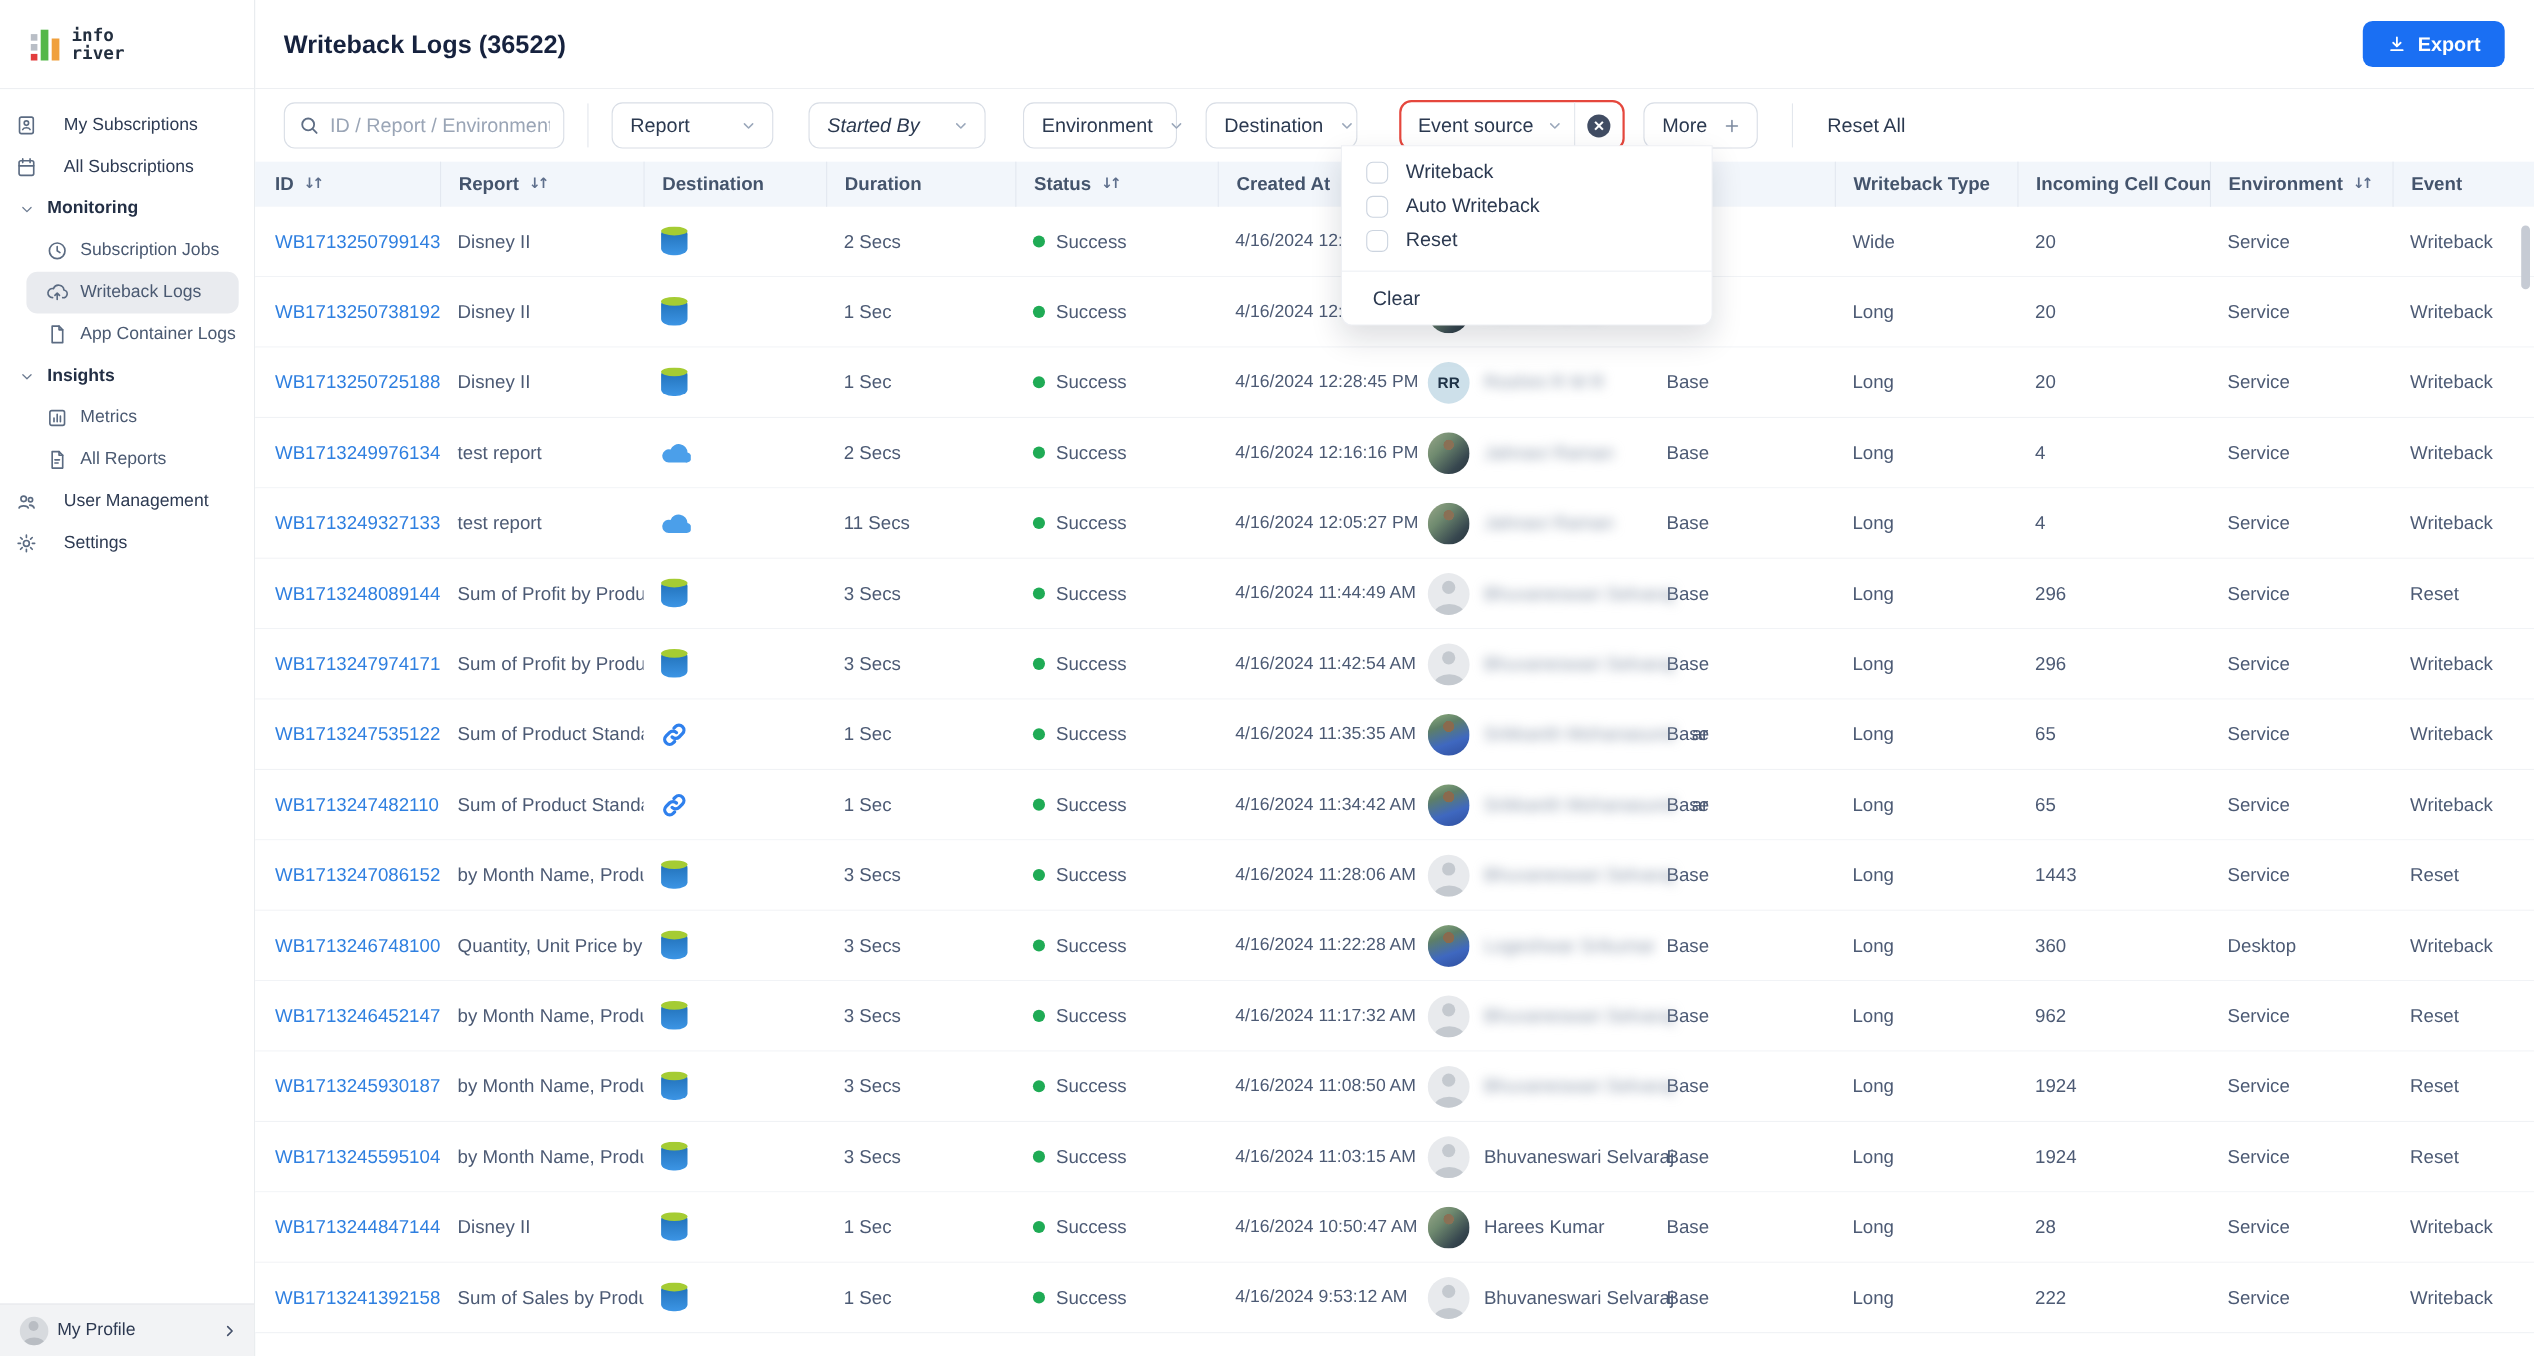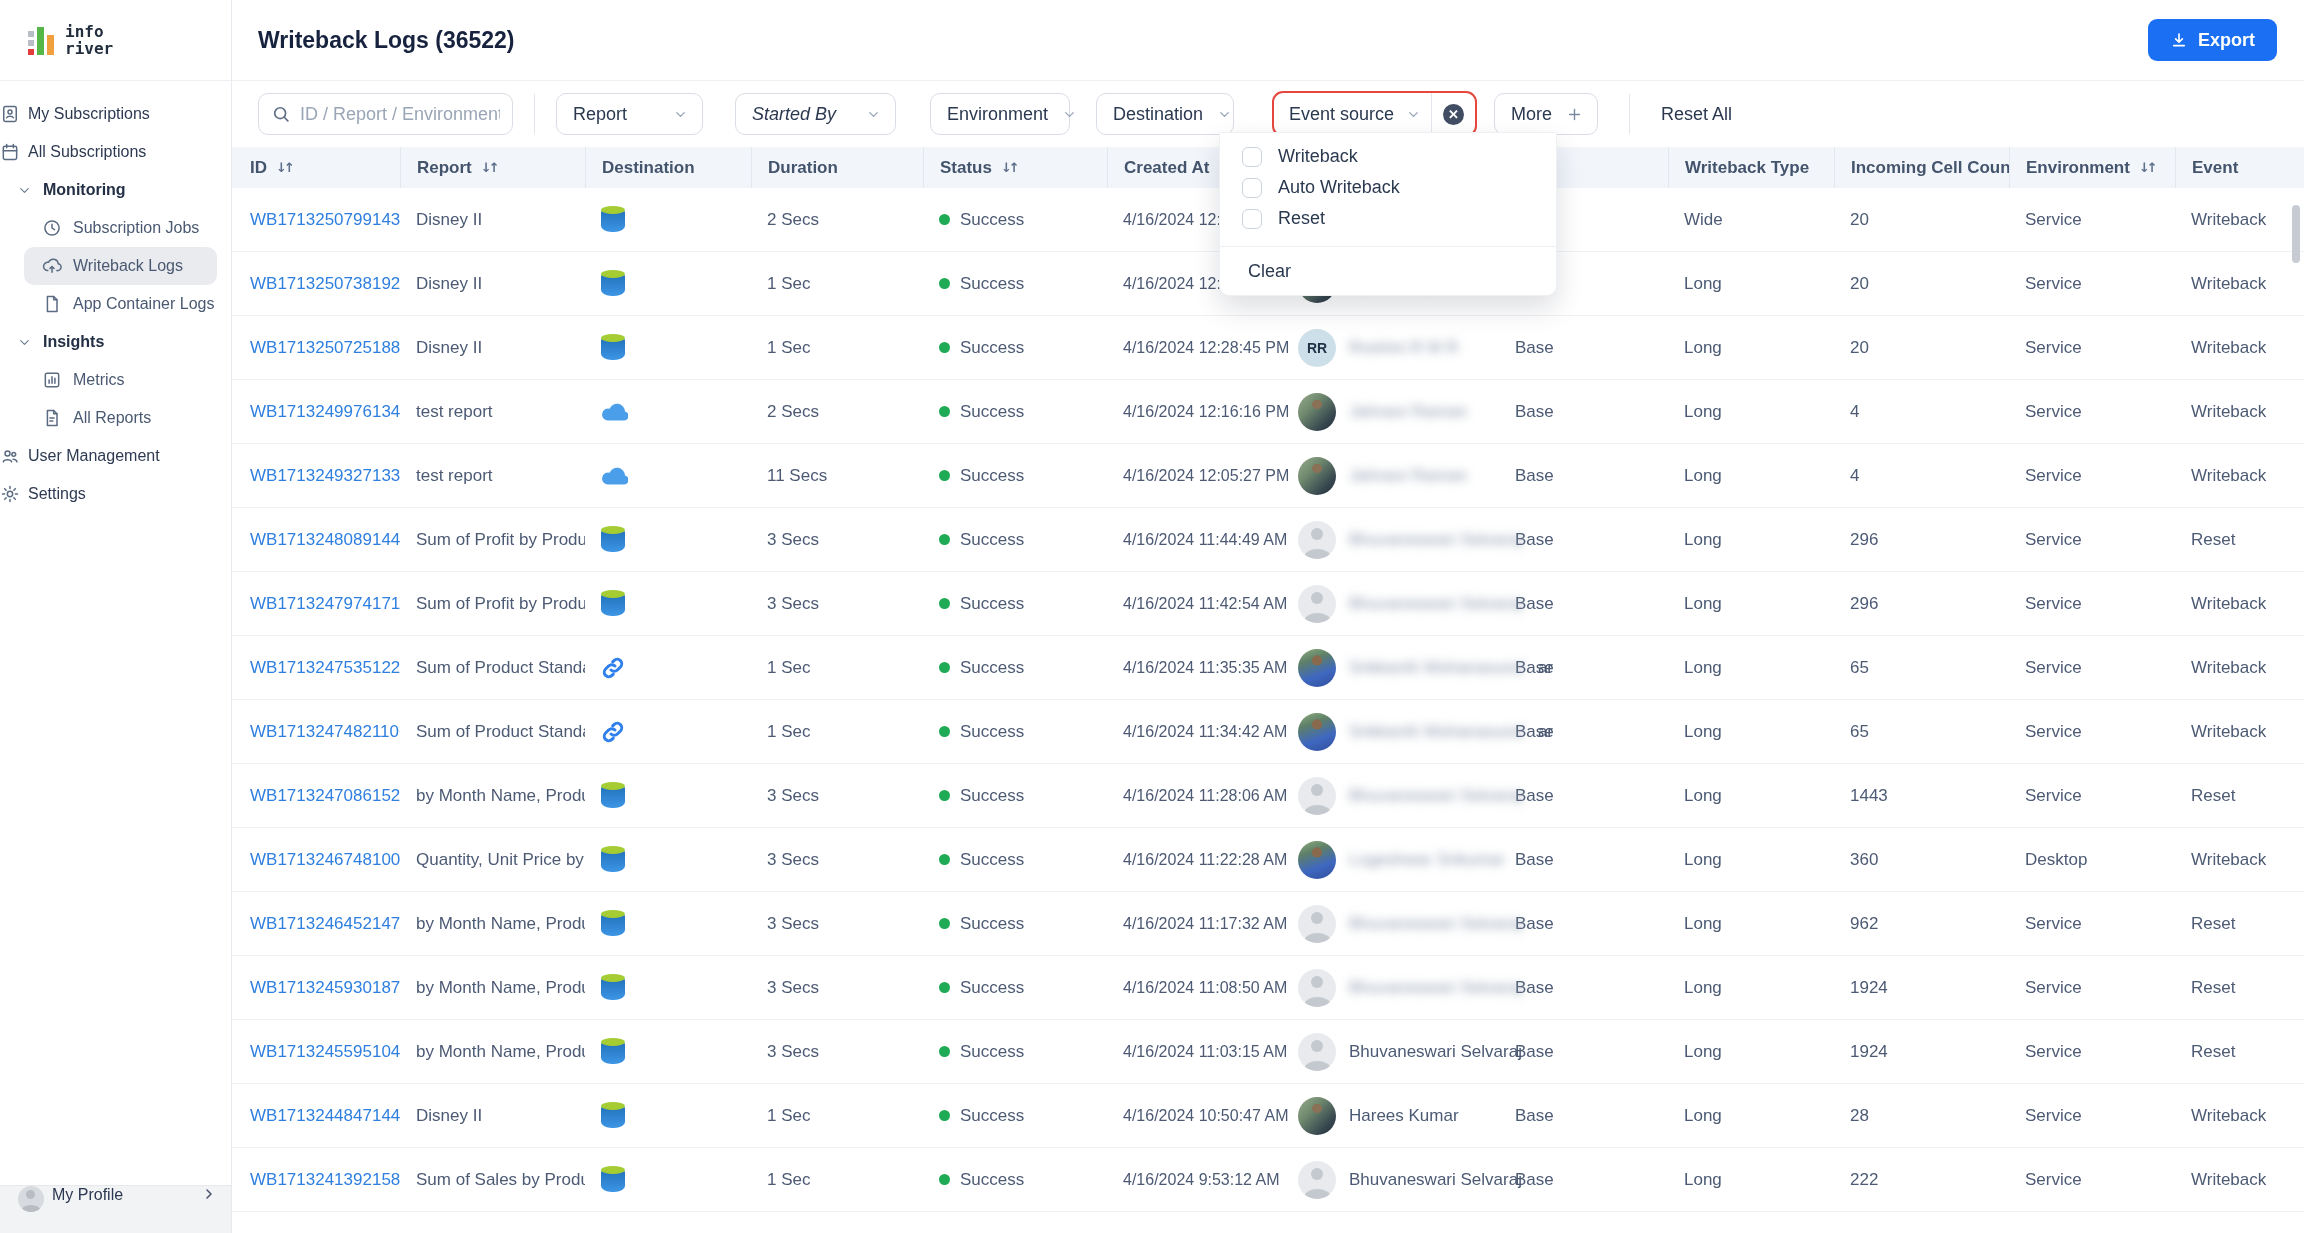--- a/index.html
+++ b/index.html
@@ -15,31 +15,31 @@
   .lm-g1 { left: 2px; top: 7px;  width: 6px; height: 6px; background: #b9bec6; }
   .lm-g2 { left: 2px; top: 16px; width: 6px; height: 6px; background: #b9bec6; }
   .lm-r  { left: 2px; top: 25px; width: 6px; height: 6px; background: #e23d3d; }
   .lm-gr { left: 11px; top: 3px; width: 7px; height: 28px; background: #55b748; }
   .lm-o  { left: 21px; top: 11px; width: 7px; height: 20px; background: #f0a03c; }
   .logo-text { font-family: "DejaVu Sans Mono", monospace; font-weight: 700; font-size: 16px; line-height: 17px; color: #232f3f; }
 
   .menu { padding: 14px 8px 0 0; flex: 1; }
   .m-item { display: flex; align-items: center; height: 38px; cursor: pointer; border-radius: 10px; color: #3c4a61; font-size: 16px; }
   .m-item .mi-ic { width: 20px; height: 20px; flex: none; color: #5b6b82; display: flex; align-items: center; justify-content: center; }
-  .m-top { gap: 8px; font-weight: 500; color: #2d3a52; }
+  .m-top { padding-left: 14px; gap: 24px; font-weight: 500; color: #2d3a52; }
   .m-group { padding-left: 14px; gap: 9px; font-weight: 700; color: #232f45; }
   .m-child { margin-left: 24px; padding-left: 18px; gap: 11px; color: #4a5971; }
   .m-child.selected { background: #e9ebef; margin-right: 6px; }
   .m-group .mi-ic { color: #6b7a90; }
 
   .sidebar-bottom { padding: 0 12px 12px 12px; }
   .deploy-label { text-align: center; color: #9aa3b0; font-size: 15px; margin-bottom: 9px; }
   .onboarding-btn { width: 100%; height: 40px; border: none; background: #ecf4fe; border-radius: 9px; display: flex; align-items: center; gap: 11px; padding-left: 30px; font-size: 16px; font-weight: 600; color: #222d40; cursor: pointer; font-family: inherit; }
   .onboarding-btn .mi-ic { color: #2b3648; }
-  .profile-bar { height: 48px; background: #f2f3f5; border-top: 1px solid #e6e8ec; display: flex; padding: 0 14px 0 52px; gap: 13px; cursor: pointer; position: relative; }
+  .profile-bar { height: 48px; background: #f2f3f5; border-top: 1px solid #e6e8ec; display: flex; align-items: center; padding: 0 14px 0 52px; gap: 13px; cursor: pointer; position: relative; }
   .profile-avatar { position: absolute; left: 18px; width: 26px; height: 26px; border-radius: 50%; background: #d7dade; overflow: hidden; }
   .profile-avatar::before { content: ""; position: absolute; top: 4px; left: 8px; width: 9px; height: 9px; border-radius: 50%; background: #b9bdc3; }
   .profile-avatar::after { content: ""; position: absolute; bottom: -5px; left: 3px; width: 20px; height: 12px; border-radius: 50%; background: #b9bdc3; }
   .profile-label { font-size: 16px; color: #2c3850; flex: 1; }
   .profile-chevron { color: #44506a; display: flex; }
 
   
   .main { flex: 1; display: flex; flex-direction: column; background: #fff; min-width: 0; }
   .titlebar { height: 81px; flex: none; border-bottom: 1px solid #edeff2; display: flex; align-items: center; padding: 0 27px 0 26px; }
   .page-title { font-size: 23px; font-weight: 700; color: #16223e; }

